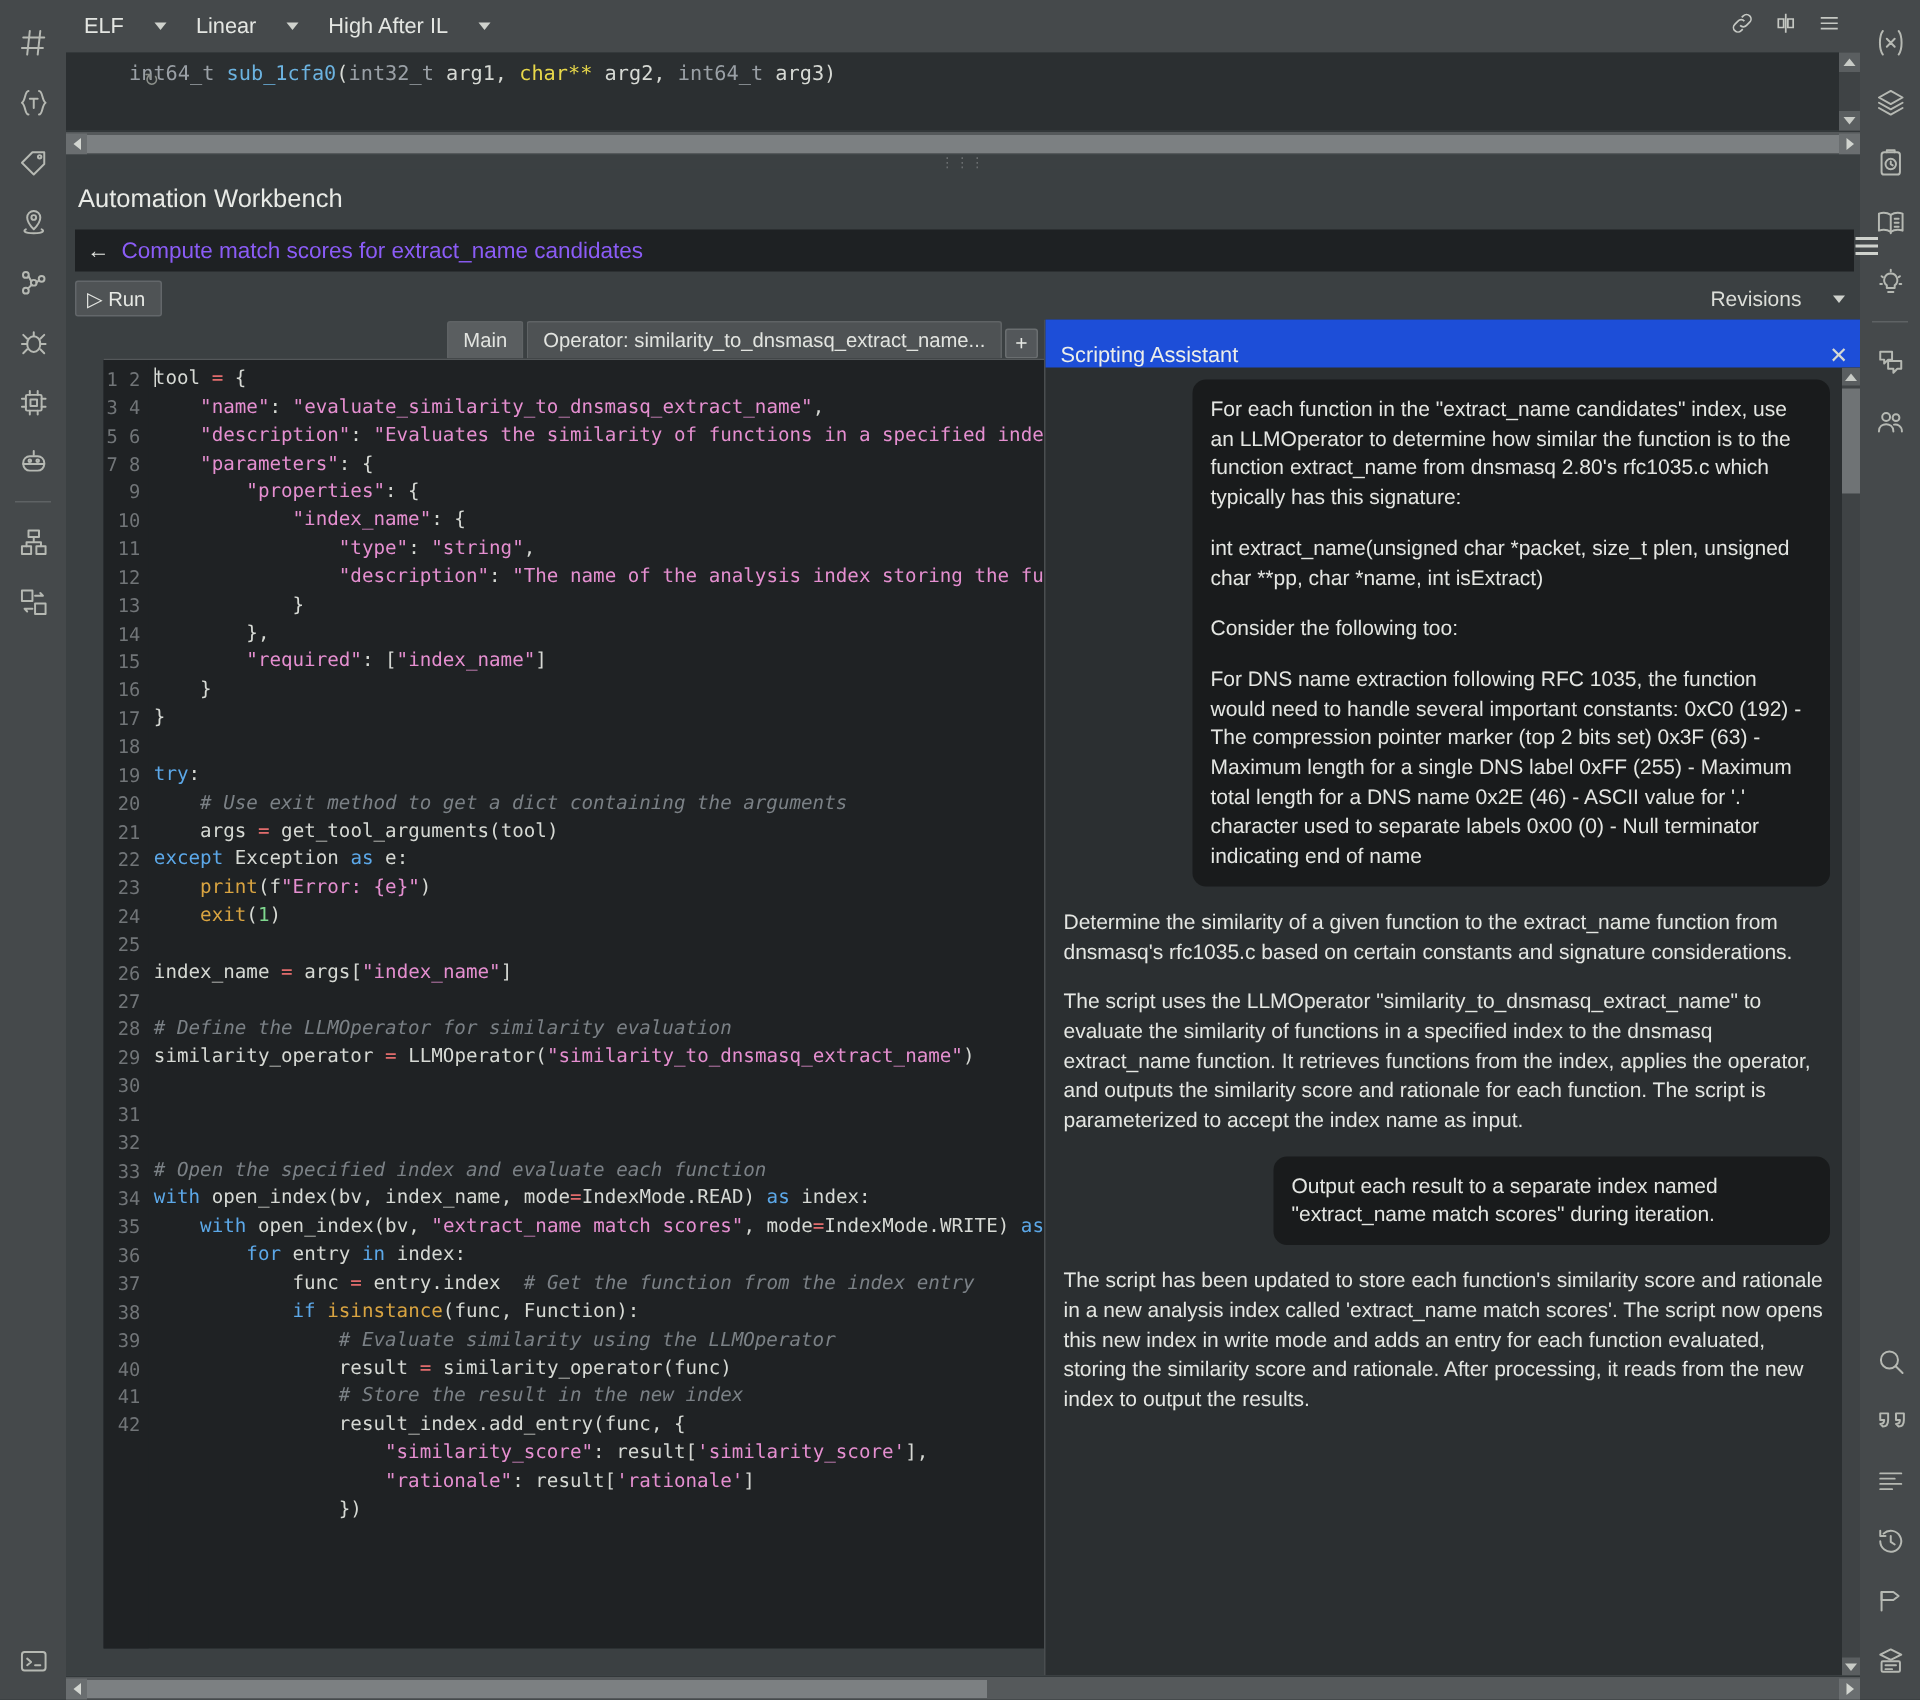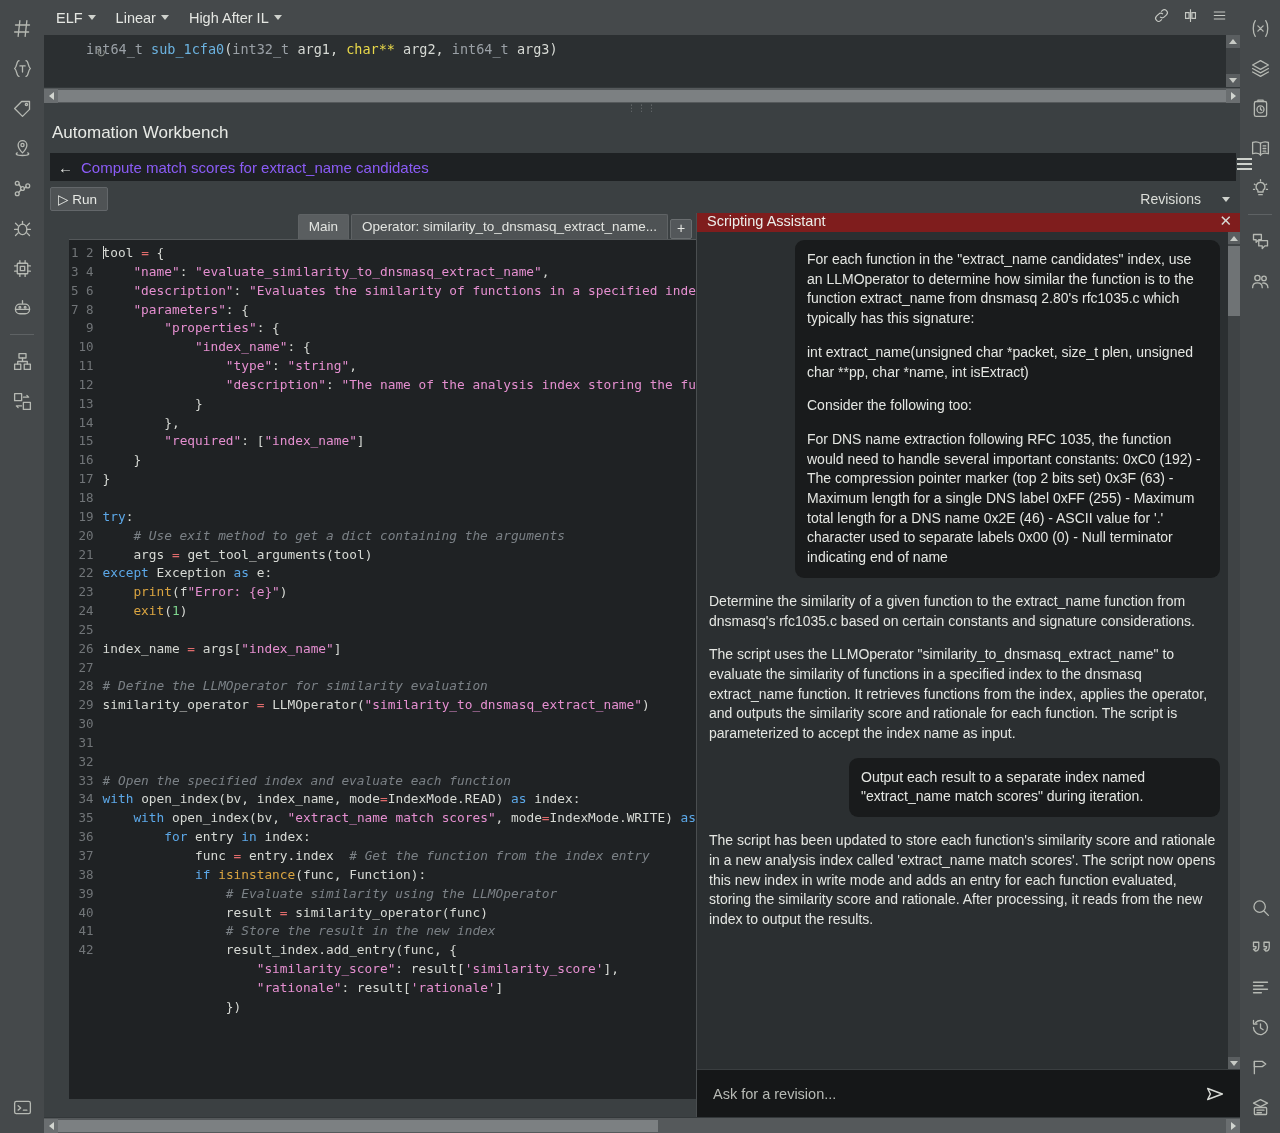--- a/index.html
+++ b/index.html
@@ -23,21 +23,21 @@
   .rail .spacer{ flex:1; }
   .rail .ico.bottom{ margin-bottom:6px; }
 
   
   .center{ flex:1; display:flex; flex-direction:column; min-width:0; background:#3b4042;}
 
   
   .topbar{ height:35px; display:flex; align-items:center; padding:0 8px 0 12px;
            background:#45494b; }
   .dd{ font-size:14.5px; color:#e4e6e2; margin-right:20px; cursor:pointer;
-       display:flex; align-items:center; gap:5px; }
+       display:flex; align-items:center; gap:20px; }
   .caret{ width:0;height:0;border-left:4px solid transparent;border-right:4px solid transparent;
           border-top:5px solid #cfd2cd; display:inline-block; }
   .topbar .right{ margin-left:auto; display:flex; align-items:center; gap:12px; padding-right:4px;}
   .topbar .right svg{ width:17px;height:17px;stroke:#c5c8c3;fill:none;stroke-width:1.6;}
 
   
   .disasm{ height:52px; background:#2b2f31; position:relative; display:flex;
            align-items:flex-start; padding:6px 0 0 42px; }
   .disasm .line{ font-family:"DejaVu Sans Mono", monospace; font-size:13.5px; white-space:pre;}
   .disasm .arrow{ position:absolute; left:52px; top:11px; color:#8b8f8a; font-size:12px;}
@@ -105,22 +105,22 @@
   .c-fn{color:#d9a441;} .c-op{color:#e06c6c;} .c-num{color:#7fd88f;}
   .c-id{color:#d6d9d4;}
   .cursor{display:inline-block;width:1px;height:13px;background:#d6d9d4;vertical-align:-2px;
           margin-right:-1px;}
 
   .editbottom{ height:18px; background:#1f2224; display:flex; align-items:center; }
 
   
   .assist{ flex:1; display:flex; flex-direction:column; min-width:0;
            background:#2b2f31; border-left:1px solid #4a4e50; }
-  .assist-head{ height:19px; display:flex; align-items:flex-start; padding:0 8px 0 10px;
-                background:#7f1d1d; }
+  .assist-head{ height:32px; display:flex; align-items:flex-end; padding:0 8px 0 10px;
+                background:#1d4ed8; }
   .assist-head .t{ font-size:14.5px; color:#eceeea; }
   .assist-head .x{ margin-left:auto; font-size:15px; color:#d6d9d4; cursor:pointer; line-height:1;}
   .chat{ flex:1; overflow:hidden; padding:8px 14px 6px 10px; position:relative; }
   .msg{ font-size:14px; line-height:19.7px; color:#e4e6e2; margin-bottom:14px; }
   .msg p{ margin-bottom:14px; }
   .msg p:last-child{ margin-bottom:0; }
   .msg.user{ background:#191b1c; border-radius:9px; padding:10px 12px;
              margin-left:88px; margin-right:6px; }
   .msg.user.short{ margin-left:142px; }
   .msg.bot{ padding:0 4px 0 2px; }
@@ -428,28 +428,20 @@
                 <div class="vsbtn up">
                     <i></i>
                   </div>
                 <div class="thumb"></div>
                 <div class="rest"></div>
                 <div class="vsbtn dn">
                     <i></i>
                   </div>
               </div>
             </div>
-            <div class="askbar">
-              <input placeholder="Ask for a revision..." style="">
-              <span class="send">
-                <svg viewBox="0 0 24 24">
-                    <path d="M4 6 L20 12 L4 18 L7 12 Z"></path>
-                  </svg>
-              </span>
-            </div>
           </div>
 
         </div>
       </div>
     </div>
 
     <div class="hscrollbar">
       <div class="hsbtn l">
           <i></i>
         </div>

